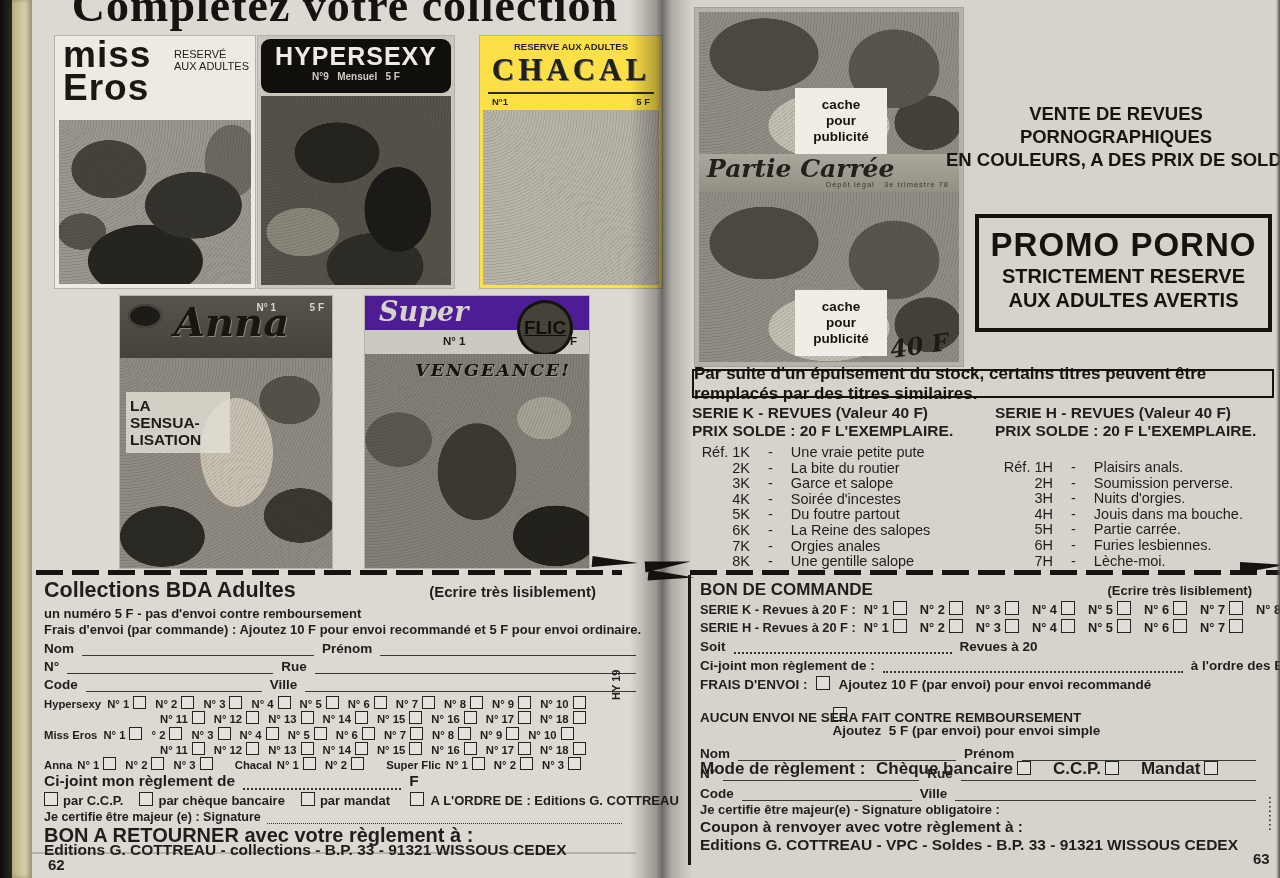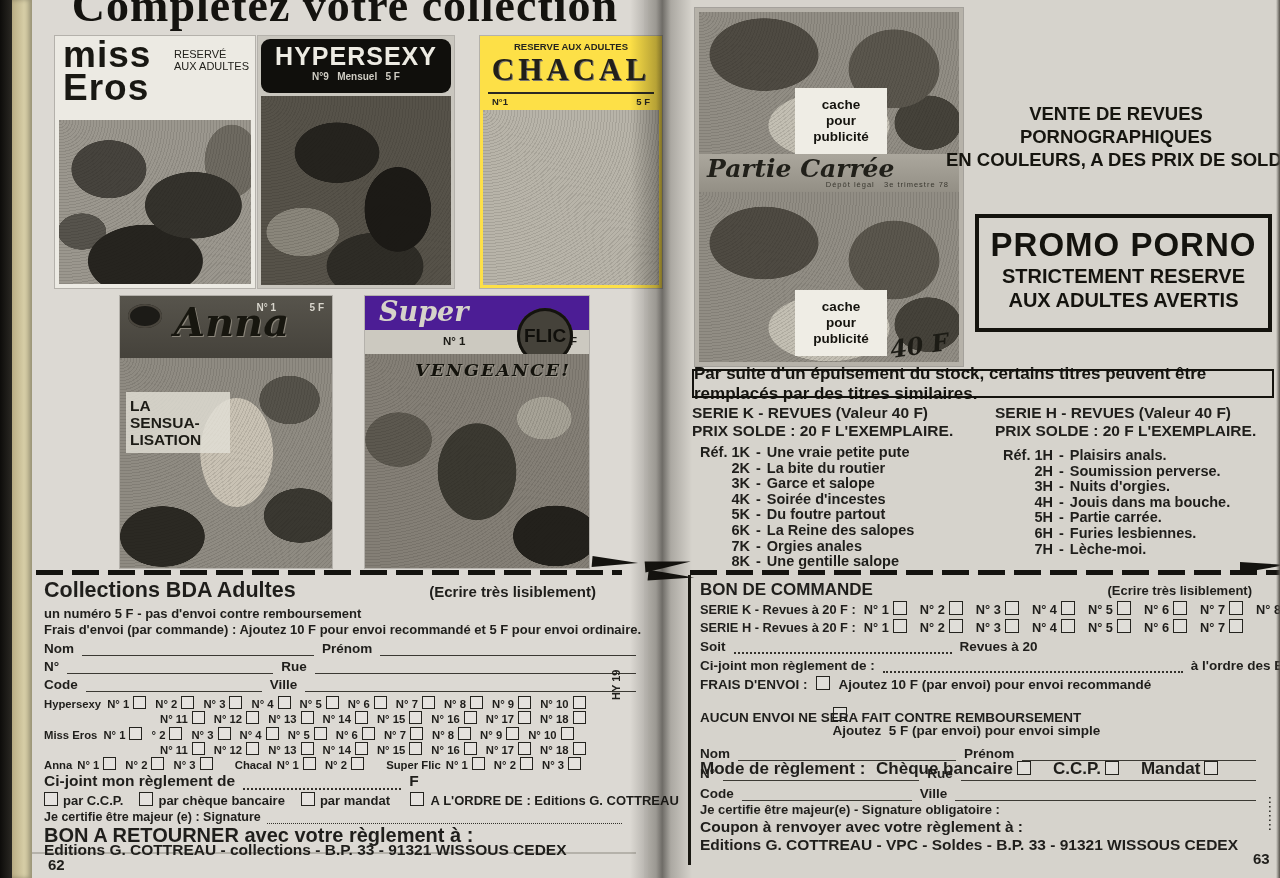--- a/index.html
+++ b/index.html
@@ -59,21 +59,21 @@
   .fieldrow{display:flex;align-items:flex-end;gap:8px;font-size:13.5px;font-weight:600;}
   .ul{flex:1;border-bottom:1.6px solid #3b3933;height:12px;}
   .dots{border-bottom:2.3px dotted #33312b;height:10px;}
   .cb{display:inline-block;width:11px;height:11px;border:1.7px solid #24231e;margin-left:4px;vertical-align:-1px;background:rgba(255,255,255,.25);}
   .cb-lg{width:12px;height:12px;}
   .cbi{display:inline-block;margin-right:9px;white-space:nowrap;}
   .cbrow{font-size:11.3px;font-weight:700;white-space:nowrap;}
   .dash-line{height:5px;background:repeating-linear-gradient(90deg,#14130f 0 27px,transparent 27px 36px);}
   .arrowR{width:0;height:0;border-left:46px solid #14130f;border-top:3px solid transparent;border-bottom:8px solid transparent;}
   .script{font-family:"DejaVu Serif",serif;font-style:italic;font-weight:700;}
-  .slist .sli{display:flex;gap:6px;font-size:14.5px;font-weight:700;line-height:15.6px;}
+  .slist .sli{display:flex;gap:18px;font-size:14.5px;font-weight:400;line-height:15.6px;}
   .sref{width:58px;text-align:right;flex:none;}
   .shead{font-size:15.5px;font-weight:800;line-height:18px;}
   .vline{position:absolute;width:2.5px;background:#191812;}
 </style>
 </head>
 <body>
 
 <div class="stage">
   <div class="page-left"></div>
   <div class="page-right"></div>
@@ -128,21 +128,21 @@
   </div>
 
   <div class="cover" style="left:365px;top:296px;width:224px;height:272px;">
     <div class="abs" style="left:0;top:0;width:100%;height:34px;background:#4c1d95;">
       <div class="script abs" style="left:14px;top:0;font-size:27px;color:#d6d3c9;">Super</div>
     </div>
     <div class="abs" style="left:0;top:34px;width:100%;height:24px;background:#ccc9c0;">
       <span class="abs" style="left:78px;top:5px;font-weight:800;font-size:11.5px;color:#1c1b16;">N° 1</span>
       <span class="abs" style="right:12px;top:5px;font-weight:800;font-size:11.5px;color:#1c1b16;">5 F</span>
     </div>
-    <div class="abs" style="right:16px;top:12px;width:56px;height:56px;border-radius:50%;background:#45423a;box-shadow:inset 0 0 0 3px #14130e;display:flex;align-items:center;justify-content:center;font-weight:900;font-size:19px;color:#100f0b;">
+    <div class="abs" style="right:16px;top:4px;width:56px;height:56px;border-radius:50%;background:#45423a;box-shadow:inset 0 0 0 3px #14130e;display:flex;align-items:center;justify-content:center;font-weight:900;font-size:19px;color:#100f0b;text-decoration:underline;">
       <span>FLIC</span>
     </div>
     <div class="ph v5 abs" style="left:0;top:58px;width:224px;height:214px;"></div>
     <div class="abs script" style="left:0;top:64px;width:100%;text-align:center;font-size:17.5px;letter-spacing:2px;color:#13120c;text-shadow:1px 1px 0 #9a958a;margin-left:16px;">VENGEANCE!</div>
   </div>
 
   <div class="dash-line abs" style="left:36px;top:570px;width:586px;"></div>
   <div class="arrowR abs" style="left:592px;top:558px;transform:rotate(5deg);"></div>
 
   <div class="abs" style="left:44px;top:578px;width:578px;display:flex;align-items:baseline;">
@@ -286,21 +286,21 @@
           <span class="sref">8K</span>
           <span>-</span>
           <span>Une gentille salope</span>
         </div>
       </div>
   </div>
 
   <div class="abs" style="left:995px;top:404px;width:285px;">
     <div class="shead">SERIE H - REVUES (Valeur 40 F)</div>
     <div class="shead">PRIX SOLDE : 20 F L'EXEMPLAIRE.</div>
-    <div class="slist" style="margin-top:8px;">
+    <div class="slist" style="margin-top:20px;">
 
     <div class="sli">
           <span class="sref">Réf. 1H</span>
           <span>-</span>
           <span>Plaisirs anals.</span>
         </div>
         <div class="sli">
           <span class="sref">2H</span>
           <span>-</span>
           <span>Soumission perverse.</span>

